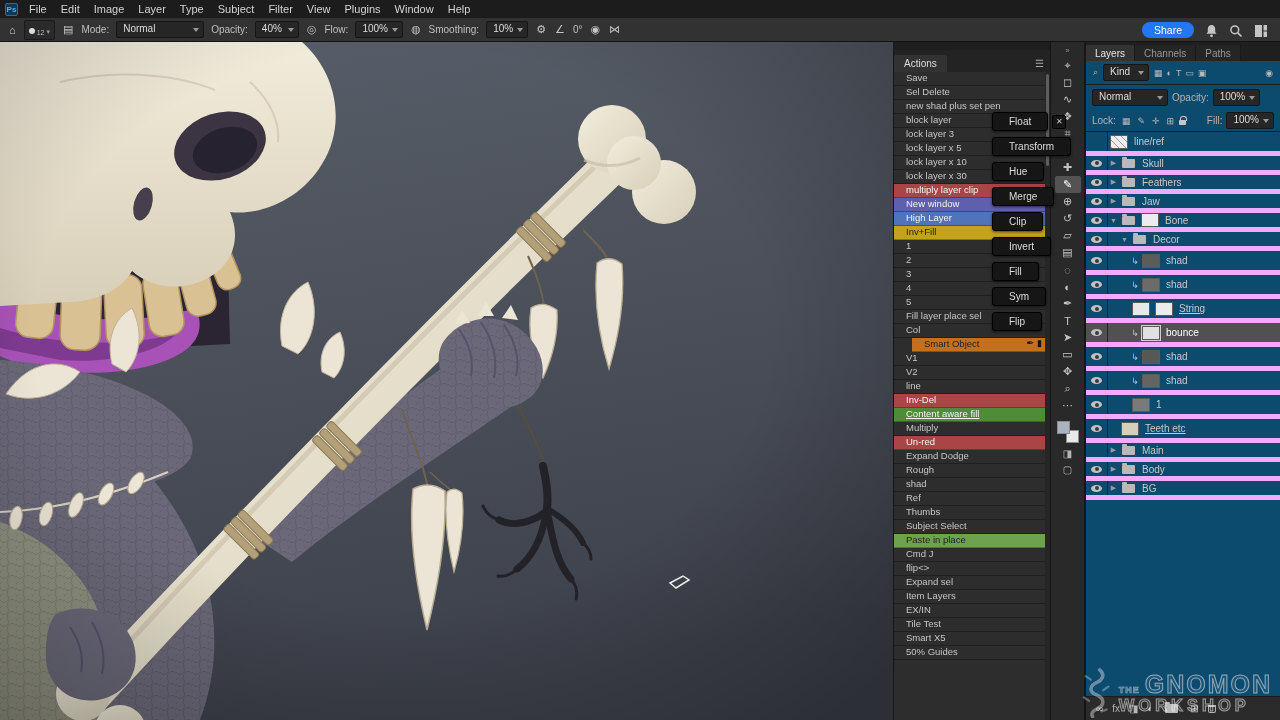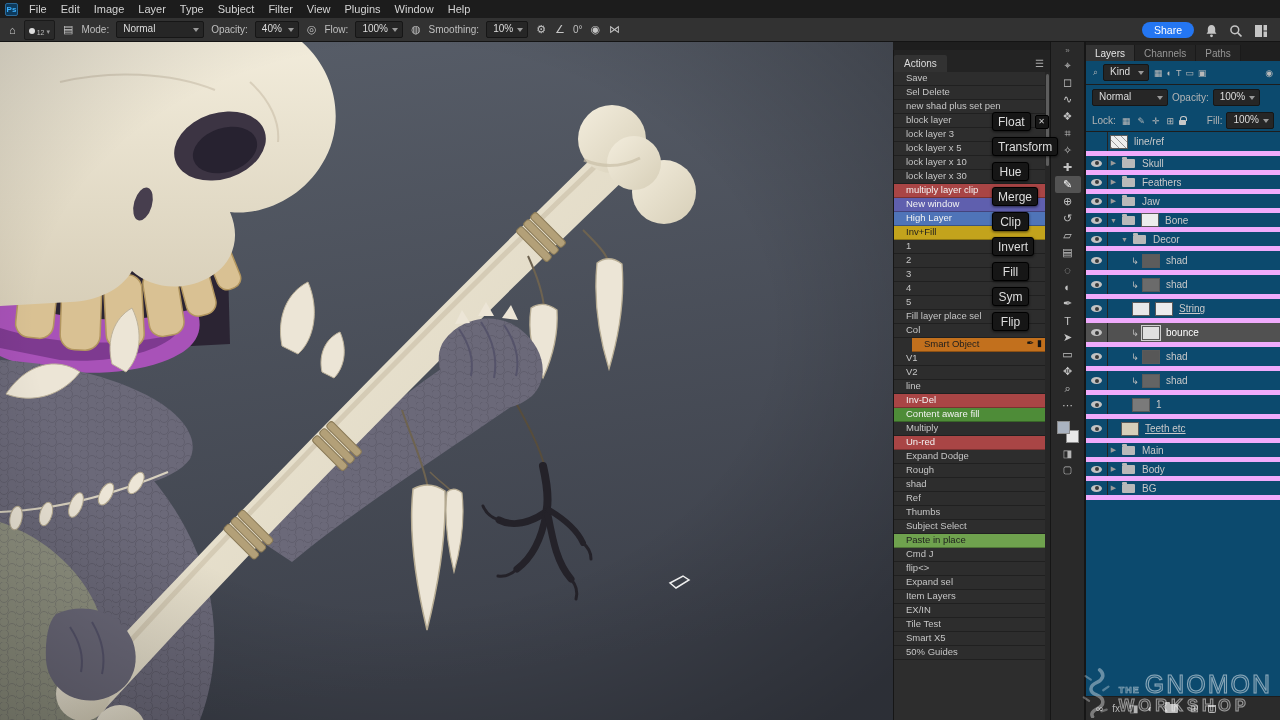--- a/index.html
+++ b/index.html
@@ -48,21 +48,21 @@
   .action-row.colored{color:#f2f2f2}
   .action-row.darktext{color:#1e1e1e}
   .al-icon{color:#141414;font-size:9px;margin-left:3px}
   .actions-scroll{position:absolute;top:22px;right:0;width:5px;bottom:0;background:#262626}
   .actions-thumb{position:absolute;top:2px;left:1px;width:3px;height:92px;background:#5d5d5d;border-radius:2px}
 
   
   .float-panel{position:absolute;top:112px;left:992px;z-index:6}
   .float-row{display:flex;align-items:center;gap:4px;margin-bottom:6px}
   .float-btn{min-width:37px;height:19px;background:#161616;border:1px solid #000;border-radius:3px;color:#ddd;
-             font-size:12px;display:flex;align-items:center;justify-content:center;padding:0 5px;
+             font-size:10px;display:flex;align-items:center;justify-content:center;padding:0 16px;
              box-shadow:0 1px 3px rgba(0,0,0,.6)}
   .float-close{width:14px;height:14px;background:#161616;border:1px solid #000;border-radius:2px;color:#ccc;
                font-size:8px;display:flex;align-items:center;justify-content:center}
 
   
   .toolbar{position:absolute;top:42px;left:1050px;width:35px;height:678px;background:#292929;
            border-left:1px solid #161616;border-right:1px solid #161616}
   .tools-collapse{color:#8f8f8f;font-size:8px;text-align:center;padding:4px 0 2px}
   .tool{width:26px;height:17px;margin:0 auto;display:flex;align-items:center;justify-content:center;
         font-size:11px;color:#c3c3c3;border-radius:2px}
@@ -108,21 +108,21 @@
   .layer-row.selected .lname{color:#fff}
   .layers-bottom{position:absolute;bottom:0;left:0;right:0;height:24px;border-top:1px solid #1d1d1d;
                  display:flex;align-items:center;gap:9px;padding:0 10px;background:#2b2b2b}
   .b-icon{color:#b5b5b5;font-size:10px;font-style:normal}
   .trash{width:8px;height:8px;border:1px solid #b5b5b5;border-top:2px solid #b5b5b5;border-radius:0 0 2px 2px}
 
   
   .watermark{position:absolute;right:8px;bottom:2px;display:flex;align-items:center;gap:7px;z-index:30;pointer-events:none}
   .wm-row1{display:flex;align-items:baseline;gap:5px}
   .wm-the{font-size:9px;letter-spacing:1px;font-weight:bold;color:rgba(255,255,255,0.14);-webkit-text-stroke:0.6px rgba(255,255,255,0.5)}
-  .wm-g{font-size:25px;font-weight:normal;letter-spacing:2px;color:rgba(255,255,255,0.07);-webkit-text-stroke:1px rgba(255,255,255,0.5)}
+  .wm-g{font-size:25px;font-weight:bold;letter-spacing:2px;color:rgba(255,255,255,0.07);-webkit-text-stroke:1px rgba(255,255,255,0.5)}
   .wm-w{font-size:16.5px;font-weight:bold;letter-spacing:4px;color:rgba(255,255,255,0.07);-webkit-text-stroke:1px rgba(255,255,255,0.5);margin-top:-3px}
 </style>
 </head>
 <body>
 
 <div id="app" style="--sw_fg: #aab3c0; --sw_bg: #e9e9e9; --bg_top: #585e69; --bg_bottom: #3d414b; --skull: #ece5d6; --teeth: #d9c193; --gum: #a852b8; --body: #6b6979; --belly: #8f9180; --bone: #ebe4d3; --rope: #b3a078; --claw: #242229;">
 
   <div class="menubar">
     <span class="ps-badge">Ps</span>
     <div style="display:flex">
@@ -410,21 +410,21 @@
         </div>
         <div class="action-row">
           <span class="al-label">V2</span>
         </div>
         <div class="action-row">
           <span class="al-label">line</span>
         </div>
         <div class="action-row colored" style="background: rgb(169, 69, 69);">
           <span class="al-label">Inv-Del</span>
         </div>
-        <div class="action-row colored" style="background: rgb(78, 140, 56);">
+        <div class="action-row colored" style="background: rgb(78, 140, 56); text-decoration: underline;">
           <span class="al-label">Content aware fill</span>
         </div>
         <div class="action-row">
           <span class="al-label">Multiply</span>
         </div>
         <div class="action-row colored" style="background: rgb(169, 69, 69);">
           <span class="al-label">Un-red</span>
         </div>
         <div class="action-row">
           <span class="al-label">Expand Dodge</span>

